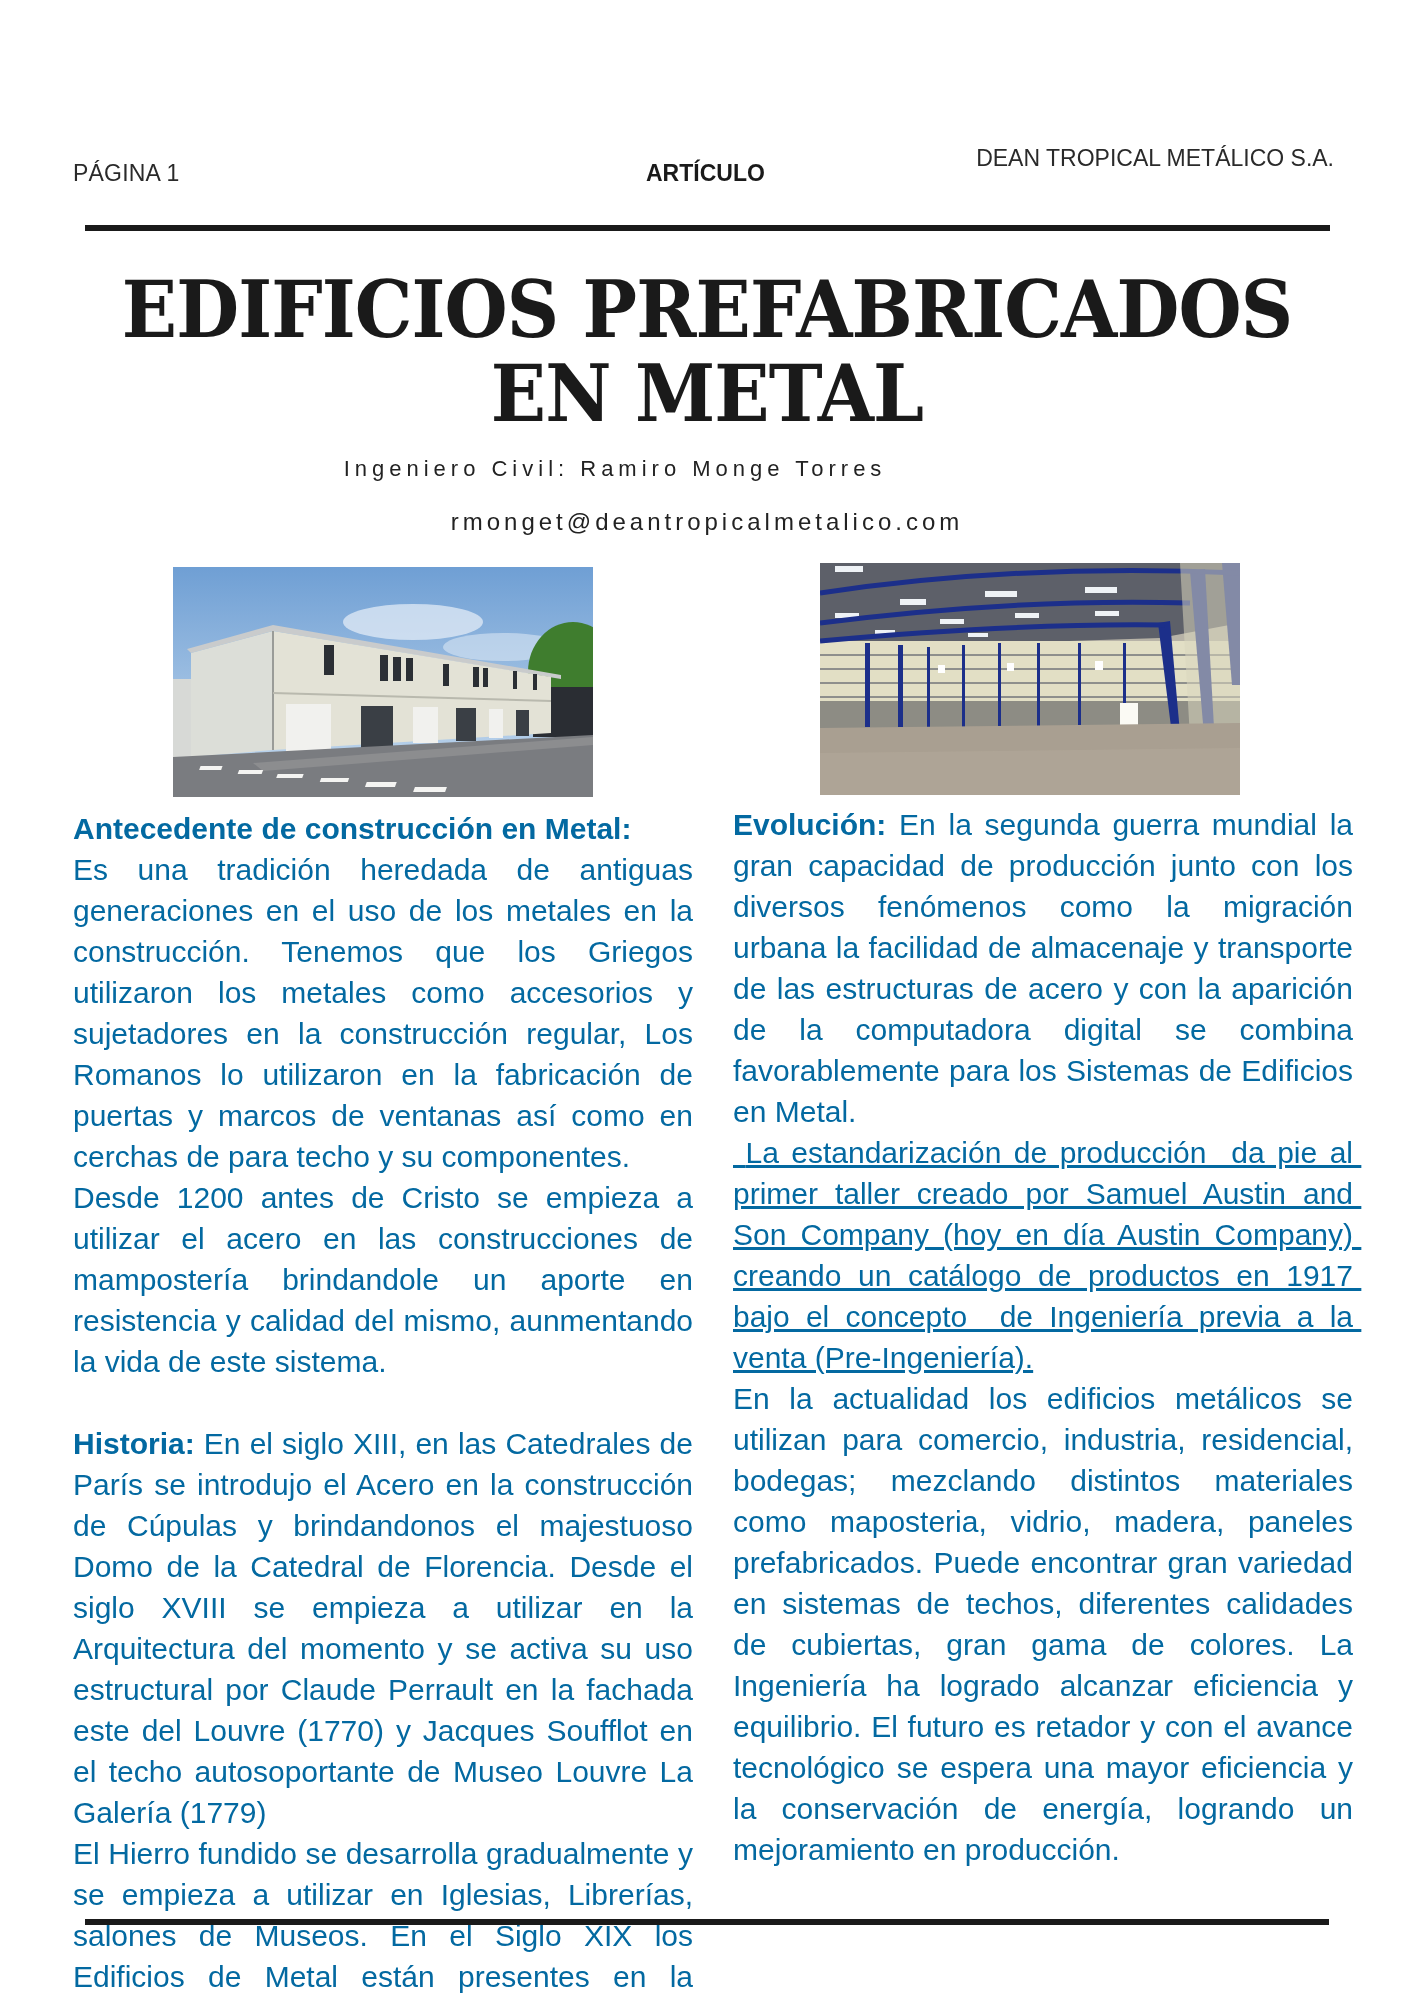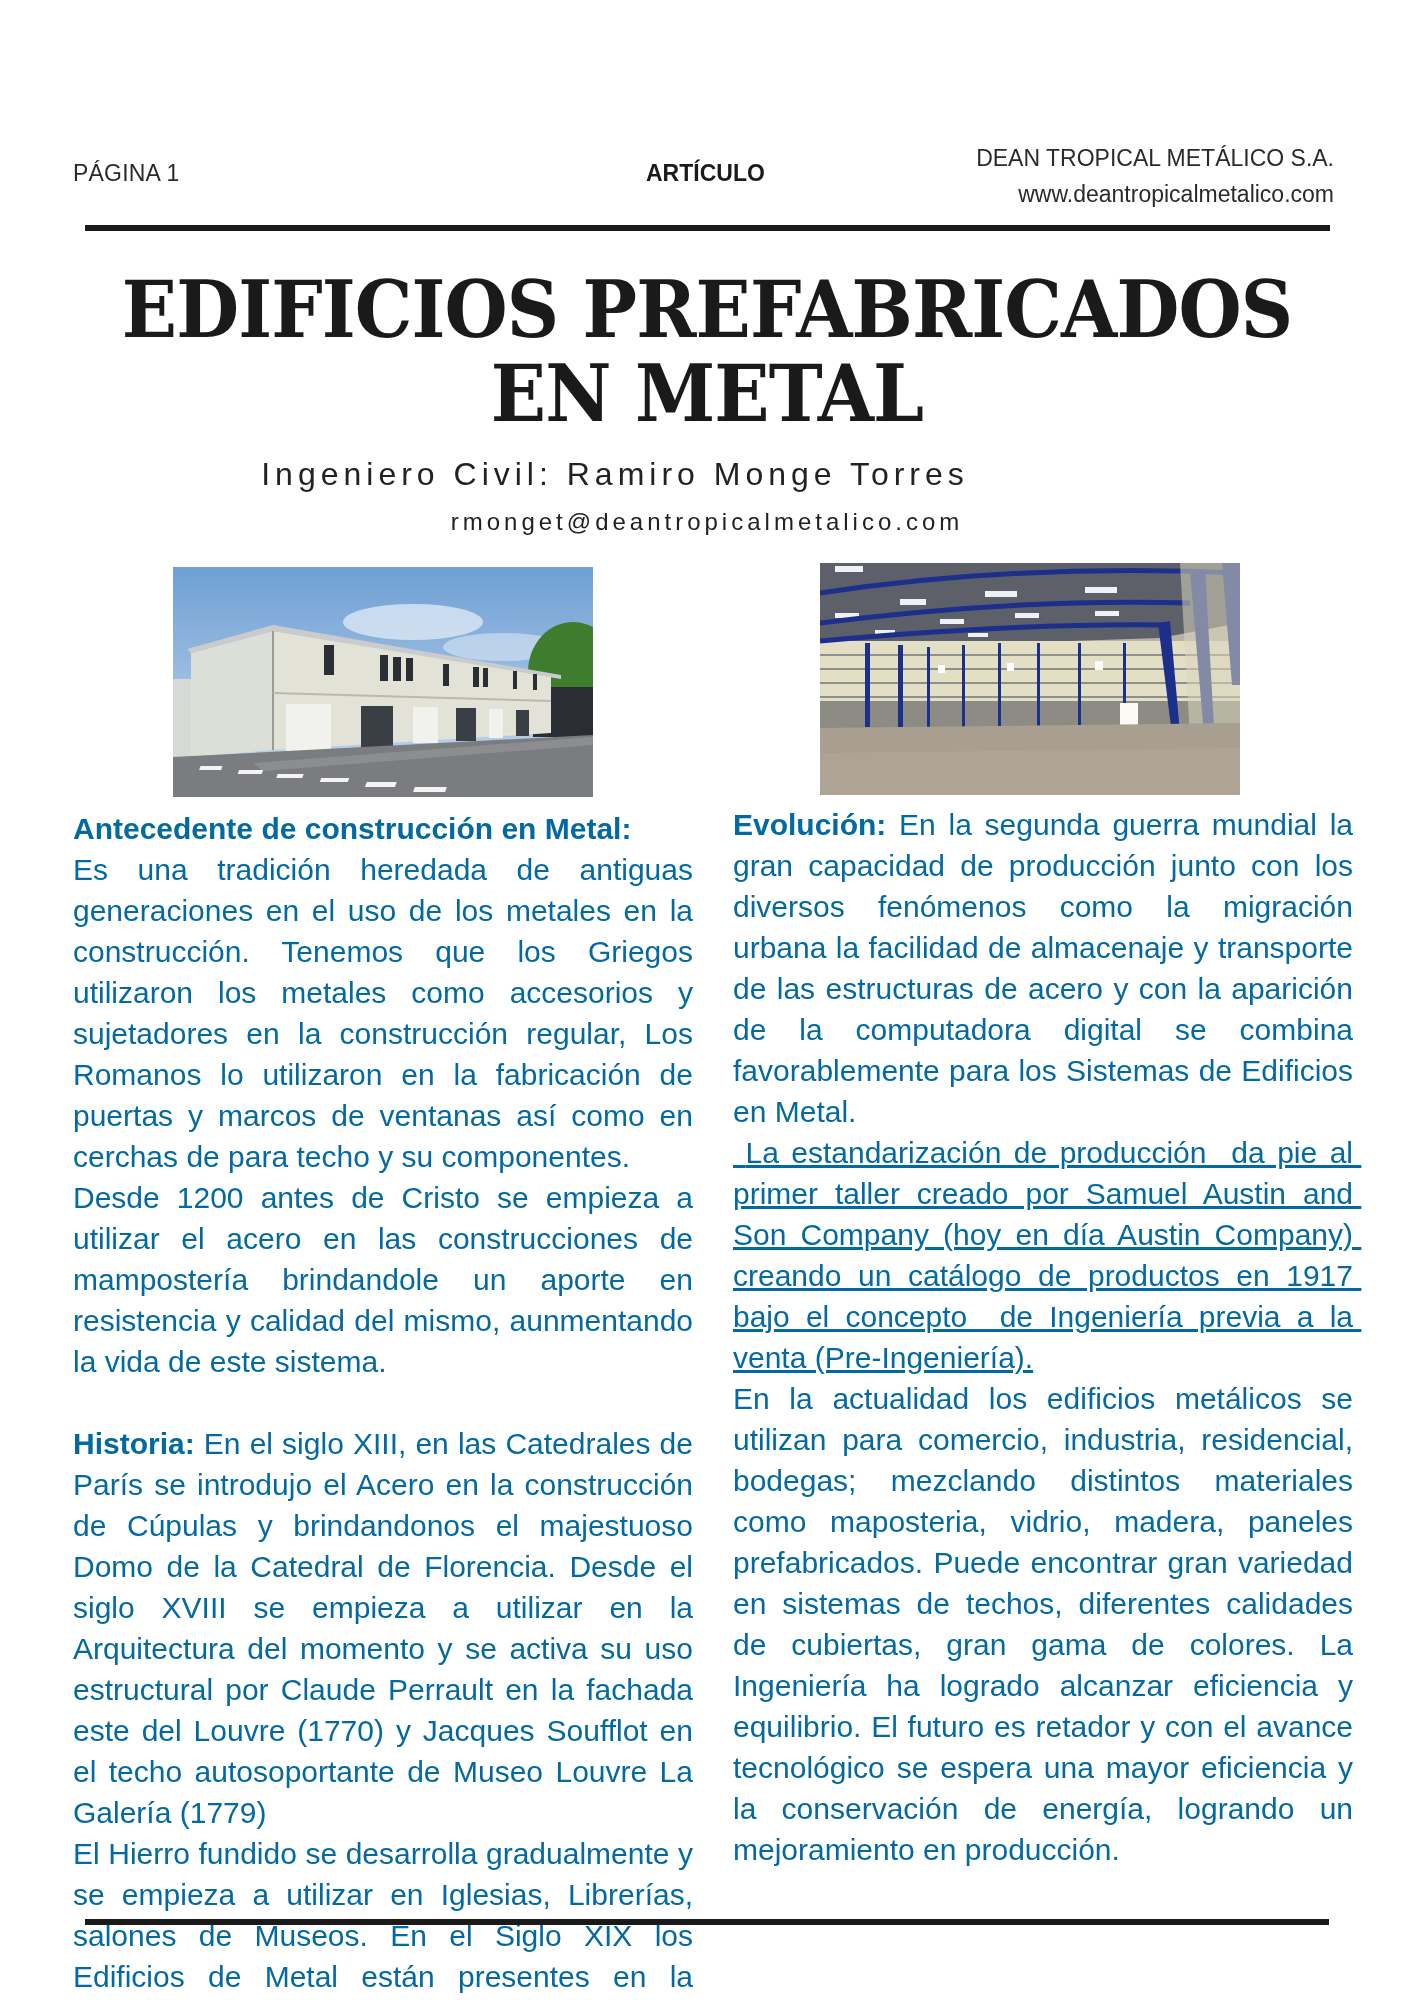--- a/index.html
+++ b/index.html
@@ -6,42 +6,41 @@
   body { width: 1414px; height: 2000px; position: relative; overflow: hidden; color: #1c1c1c; font-family: "Liberation Sans", sans-serif; }
 
   .hdr-left { position: absolute; left: 73px; top: 160px; font-size: 23px; font-weight: 300; letter-spacing: 0.2px; color: #2a2a2a; }
   .hdr-center { position: absolute; left: 646px; top: 160px; font-size: 23px; font-weight: 700; color: #1a1a1a; }
   .hdr-right { position: absolute; right: 80px; top: 140px; text-align: right; font-size: 23px; line-height: 36px; color: #2a2a2a; }
   .rule { position: absolute; left: 85px; width: 1245px; height: 6px; background: #1a1a1a; }
   .rule-top { top: 225px; }
   .rule-bottom { top: 1919px; width: 1244px; left: 85px; }
 
   .title { position: absolute; left: 0; width: 1414px; top: 268px; text-align: center; font-family: "DejaVu Serif", serif; font-weight: 700; font-size: 78px; line-height: 84px; letter-spacing: -1px; color: #1a1a1a; transform: scaleX(0.93); }
-  .byline { position: absolute; left: 0; width: 1230px; top: 456px; text-align: center; font-size: 32px; letter-spacing: 5px; color: #222; }
+  .byline { position: absolute; left: 0; width: 1230px; top: 456px; text-align: center; font-size: 22px; letter-spacing: 5px; color: #222; }
   .email { position: absolute; left: 0; width: 1414px; top: 496px; text-align: center; font-size: 24px; letter-spacing: 4px; color: #222; margin-top: 12px; }
 
   .photo { position: absolute; overflow: hidden; }
   .photo-left { left: 173px; top: 567px; width: 420px; height: 230px; }
   .photo-right { left: 820px; top: 563px; width: 420px; height: 232px; }
 
   .col { position: absolute; width: 620px; font-size: 30px; line-height: 41px; text-align: justify; color: #0369a1; }
   .col-left { left: 73px; top: 808px; }
   .col-right { left: 733px; top: 804px; }
   .col p { margin: 0; }
   .col b { font-weight: 700; }
   .gap { height: 41px; }
 </style>
 </head>
 <body>
 
 <div class="hdr-left">PÁGINA 1</div>
 <div class="hdr-center">ARTÍCULO</div>
 <div class="hdr-right">
   <div>DEAN TROPICAL METÁLICO S.A.</div>
-  <div>www.deantropicalmetalico.com</div>
 </div>
 <div class="rule rule-top"></div>
 
 <div class="title">
   <div>EDIFICIOS PREFABRICADOS</div>
   <div>EN METAL</div>
 </div>
 <div class="byline">Ingeniero Civil: Ramiro Monge Torres</div>
 <div class="email">rmonget@deantropicalmetalico.com</div>
 

